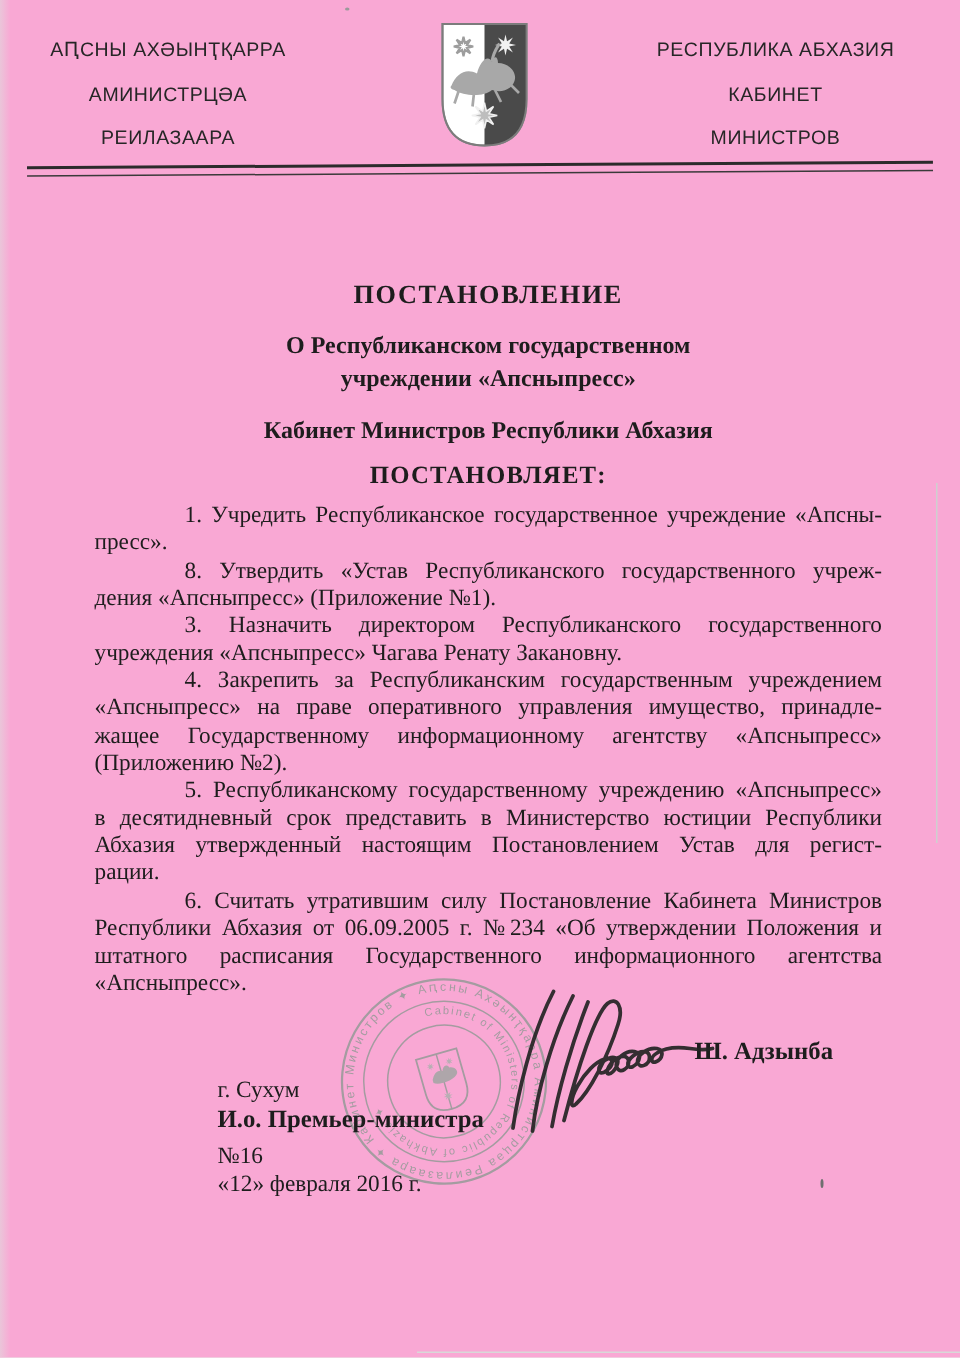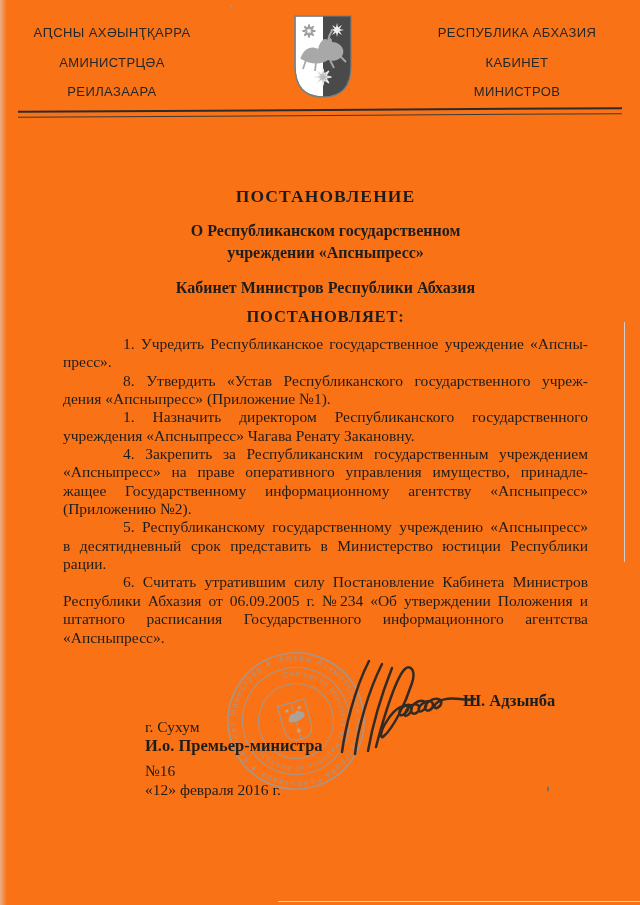--- a/index.html
+++ b/index.html
@@ -1,18 +1,18 @@
 <!DOCTYPE html>
 <html><head>
 <meta charset="utf-8">
 <style>
   html,body { margin:0; padding:0; background:#e8e8e8; }
   .page {
     position:relative; width:640px; height:905px; margin:0 auto;
-    background:#f97316; overflow:hidden;
+    background:#f9a8d4; overflow:hidden;
     font-family:"Liberation Serif","DejaVu Serif",serif;
     color:#1d1d1d;
   }
   
   .hdr-block { position:absolute; top:26px; text-align:center;
     font-family:"Liberation Sans","DejaVu Sans",sans-serif;
     font-size:13px; color:#262626; letter-spacing:0.4px; }
   .hdr-left  { left:26px;  width:172px; }
   .hdr-right { left:432px; width:170px; }
   .hdr-line { display:block; margin-bottom:15.5px; line-height:14px; }
@@ -105,32 +105,33 @@
   <div class="doc-body">
       <div>
         <div class="line first">1. Учредить Республиканское государственное учреждение «Апсны-</div>
         <div class="line last">пресс».</div>
       </div>
       <div>
         <div class="line first">8. Утвердить «Устав Республиканского государственного учреж-</div>
         <div class="line last">дения «Апсныпресс» (Приложение №1).</div>
       </div>
       <div>
-        <div class="line first">1. Назначить директором Республиканского государственного</div>
+        <div class="line first">3. Назначить директором Республиканского государственного</div>
         <div class="line last">учреждения «Апсныпресс» Чагава Ренату Закановну.</div>
       </div>
       <div>
         <div class="line first">4. Закрепить за Республиканским государственным учреждением</div>
         <div class="line">«Апсныпресс» на праве оперативного управления имущество, принадле-</div>
         <div class="line">жащее Государственному информационному агентству «Апсныпресс»</div>
         <div class="line last">(Приложению №2).</div>
       </div>
       <div>
         <div class="line first">5. Республиканскому государственному учреждению «Апсныпресс»</div>
         <div class="line">в десятидневный срок представить в Министерство юстиции Республики</div>
+        <div class="line">Абхазия утвержденный настоящим Постановлением Устав для регист-</div>
         <div class="line last">рации.</div>
       </div>
       <div>
         <div class="line first">6. Считать утратившим силу Постановление Кабинета Министров</div>
         <div class="line">Республики Абхазия от 06.09.2005 г. №234 «Об утверждении Положения и</div>
         <div class="line">штатного расписания Государственного информационного агентства</div>
         <div class="line last">«Апсныпресс».</div>
       </div>
     </div>
 

